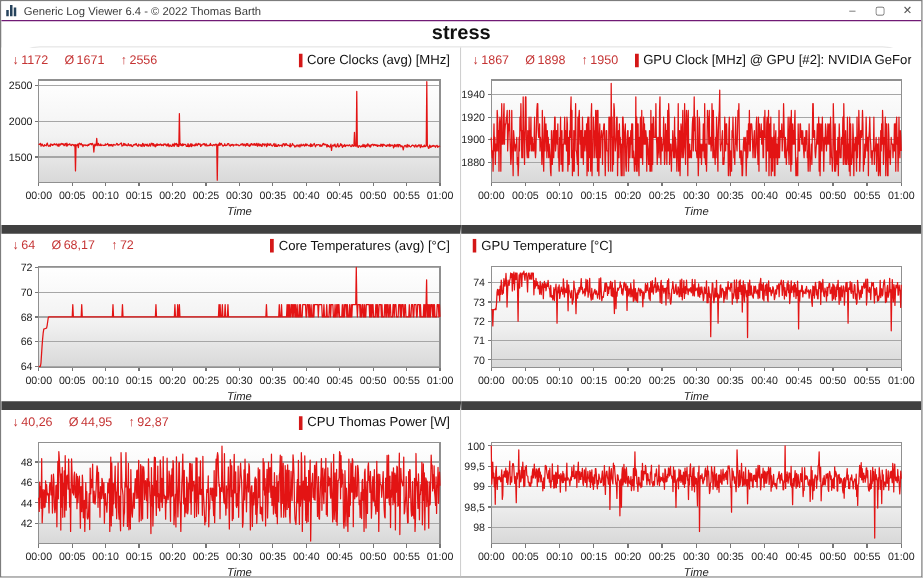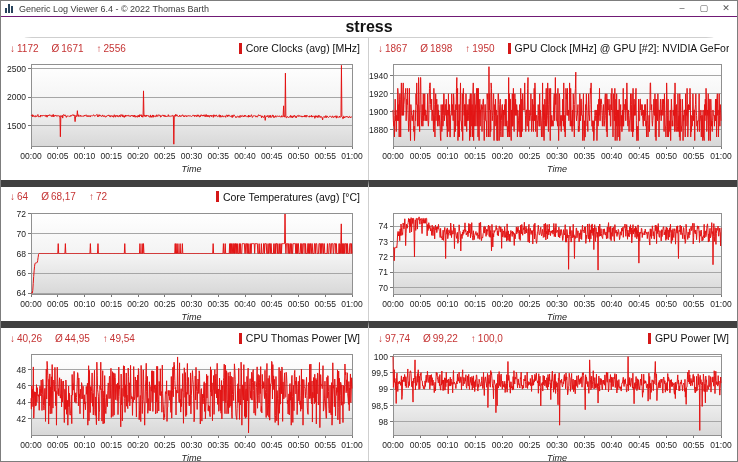--- a/index.html
+++ b/index.html
@@ -223,20 +223,24 @@
           <text x="324.25" y="120" text-anchor="middle" font-size="8.5" fill="#222">00:55</text>
           <line x1="351" y1="107" x2="351" y2="110" stroke="#777" stroke-width="1" shape-rendering="crispEdges"></line>
           <text x="351" y="120" text-anchor="middle" font-size="8.5" fill="#222">01:00</text>
           <text x="190.5" y="133" text-anchor="middle" font-size="9" font-style="italic" fill="#222">Time</text>
           <rect x="30" y="26" width="321" height="81" fill="none" stroke="#909090" stroke-width="1" shape-rendering="crispEdges"></rect>
           <polyline points="30.00,106.01 30.45,106.01 30.89,106.01 31.34,106.01 31.79,103.23 32.23,96.36 32.68,89.49 33.13,83.83 33.57,79.25 34.02,76.31 34.46,76.14 34.91,75.97 35.36,75.80 35.80,75.63 36.25,75.46 36.70,73.47 37.14,70.38 37.59,67.29 38.04,66.50 38.48,66.50 38.93,66.50 39.38,66.50 39.82,66.50 40.27,66.50 40.71,66.50 41.16,66.50 41.61,66.50 42.05,66.50 42.50,66.50 42.95,66.50 43.39,66.50 43.84,66.50 44.29,66.50 44.73,66.50 45.18,66.50 45.63,66.50 46.07,66.50 46.52,66.50 46.97,66.50 47.41,66.50 47.86,66.50 48.30,66.50 48.75,66.50 49.20,66.50 49.64,66.50 50.09,66.50 50.54,66.50 50.98,66.50 51.43,66.50 51.88,66.50 52.32,66.50 52.77,66.50 53.22,66.50 53.66,66.50 54.11,66.50 54.55,66.50 55.00,66.50 55.45,66.50 55.89,66.50 56.34,66.50 56.79,66.50 57.23,56.62 57.68,66.50 58.13,66.50 58.57,66.50 59.02,66.50 59.47,66.50 59.91,66.50 60.36,66.50 60.81,66.50 61.25,66.50 61.70,66.50 62.14,66.50 62.59,66.50 63.04,66.50 63.48,66.50 63.93,66.50 64.38,56.62 64.82,66.50 65.27,66.50 65.72,66.50 66.16,66.50 66.61,66.50 67.06,66.50 67.50,66.50 67.95,66.50 68.39,66.50 68.84,66.50 69.29,66.50 69.73,66.50 70.18,66.50 70.63,66.50 71.07,66.50 71.52,66.50 71.97,66.50 72.41,66.50 72.86,66.50 73.31,66.50 73.75,66.50 74.20,66.50 74.65,66.50 75.09,66.50 75.54,66.50 75.98,66.50 76.43,66.50 76.88,66.50 77.32,66.50 77.77,66.50 78.22,66.50 78.66,66.50 79.11,66.50 79.56,66.50 80.00,66.50 80.45,66.50 80.90,66.50 81.34,66.50 81.79,66.50 82.24,66.50 82.68,66.50 83.13,66.50 83.57,66.50 84.02,66.50 84.47,66.50 84.91,66.50 85.36,66.50 85.81,66.50 86.25,66.50 86.70,66.50 87.15,66.50 87.59,66.50 88.04,66.50 88.49,66.50 88.93,66.50 89.38,56.62 89.82,66.50 90.27,66.50 90.72,66.50 91.16,66.50 91.61,66.50 92.06,66.50 92.50,66.50 92.95,66.50 93.40,66.50 93.84,66.50 94.29,66.50 94.74,66.50 95.18,66.50 95.63,66.50 96.08,66.50 96.52,66.50 96.97,56.62 97.41,66.50 97.86,66.50 98.31,66.50 98.75,66.50 99.20,66.50 99.65,66.50 100.09,66.50 100.54,66.50 100.99,66.50 101.43,66.50 101.88,66.50 102.33,66.50 102.77,66.50 103.22,66.50 103.66,66.50 104.11,66.50 104.56,66.50 105.00,66.50 105.45,66.50 105.90,66.50 106.34,66.50 106.79,66.50 107.24,66.50 107.68,66.50 108.13,66.50 108.58,66.50 109.02,66.50 109.47,66.50 109.92,66.50 110.36,66.50 110.81,66.50 111.25,66.50 111.70,66.50 112.15,66.50 112.59,66.50 113.04,66.50 113.49,66.50 113.93,66.50 114.38,66.50 114.83,66.50 115.27,66.50 115.72,66.50 116.17,66.50 116.61,66.50 117.06,66.50 117.50,66.50 117.95,66.50 118.40,66.50 118.84,66.50 119.29,66.50 119.74,66.50 120.18,66.50 120.63,66.50 121.08,66.50 121.52,66.50 121.97,66.50 122.42,66.50 122.86,66.50 123.31,66.50 123.76,56.62 124.20,66.50 124.65,66.50 125.09,66.50 125.54,66.50 125.99,66.50 126.43,66.50 126.88,66.50 127.33,66.50 127.77,66.50 128.22,66.50 128.67,66.50 129.11,66.50 129.56,66.50 130.01,66.50 130.45,66.50 130.90,66.50 131.34,66.50 131.79,66.50 132.24,66.50 132.68,66.50 133.13,66.50 133.58,66.50 134.02,66.50 134.47,66.50 134.92,66.50 135.36,66.50 135.81,66.50 136.26,66.50 136.70,66.50 137.15,66.50 137.60,66.50 138.04,66.50 138.49,66.50 138.93,56.62 139.38,66.50 139.83,66.50 140.27,66.50 140.72,66.50 141.17,56.62 141.61,66.50 142.06,66.50 142.51,56.62 142.95,66.50 143.40,66.50 143.85,66.50 144.29,66.50 144.74,66.50 145.18,66.50 145.63,66.50 146.08,66.50 146.52,66.50 146.97,66.50 147.42,66.50 147.86,66.50 148.31,66.50 148.76,66.50 149.20,66.50 149.65,66.50 150.10,66.50 150.54,66.50 150.99,66.50 151.44,66.50 151.88,66.50 152.33,66.50 152.77,66.50 153.22,66.50 153.67,66.50 154.11,66.50 154.56,66.50 155.01,66.50 155.45,66.50 155.90,66.50 156.35,66.50 156.79,66.50 157.24,66.50 157.69,66.50 158.13,66.50 158.58,66.50 159.03,66.50 159.47,66.50 159.92,66.50 160.36,66.50 160.81,66.50 161.26,66.50 161.70,66.50 162.15,66.50 162.60,66.50 163.04,66.50 163.49,66.50 163.94,66.50 164.38,66.50 164.83,66.50 165.28,66.50 165.72,66.50 166.17,66.50 166.61,66.50 167.06,66.50 167.51,66.50 167.95,66.50 168.40,66.50 168.85,66.50 169.29,66.50 169.74,66.50 170.19,66.50 170.63,66.50 171.08,66.50 171.53,66.50 171.97,66.50 172.42,66.50 172.87,66.50 173.31,66.50 173.76,66.50 174.20,56.62 174.65,66.50 175.10,56.62 175.54,66.50 175.99,66.50 176.44,66.50 176.88,56.62 177.33,66.50 177.78,66.50 178.22,66.50 178.67,66.50 179.12,56.62 179.56,66.50 180.01,66.50 180.45,66.50 180.90,66.50 181.35,56.62 181.79,66.50 182.24,66.50 182.69,66.50 183.13,66.50 183.58,66.50 184.03,66.50 184.47,66.50 184.92,66.50 185.37,66.50 185.81,66.50 186.26,66.50 186.71,66.50 187.15,66.50 187.60,66.50 188.04,66.50 188.49,66.50 188.94,66.50 189.38,66.50 189.83,66.50 190.28,66.50 190.72,66.50 191.17,66.50 191.62,66.50 192.06,66.50 192.51,66.50 192.96,66.50 193.40,66.50 193.85,66.50 194.29,66.50 194.74,66.50 195.19,66.50 195.63,66.50 196.08,66.50 196.53,66.50 196.97,66.50 197.42,66.50 197.87,66.50 198.31,66.50 198.76,66.50 199.21,66.50 199.65,66.50 200.10,66.50 200.55,66.50 200.99,66.50 201.44,66.50 201.88,66.50 202.33,66.50 202.78,66.50 203.22,66.50 203.67,66.50 204.12,66.50 204.56,66.50 205.01,66.50 205.46,66.50 205.90,66.50 206.35,66.50 206.80,66.50 207.24,66.50 207.69,66.50 208.13,66.50 208.58,66.50 209.03,66.50 209.47,66.50 209.92,66.50 210.37,66.50 210.81,66.50 211.26,66.50 211.71,66.50 212.15,56.62 212.60,66.50 213.05,66.50 213.49,66.50 213.94,66.50 214.39,66.50 214.83,66.50 215.28,66.50 215.72,66.50 216.17,66.50 216.62,66.50 217.06,66.50 217.51,66.50 217.96,66.50 218.40,66.50 218.85,66.50 219.30,66.50 219.74,66.50 220.19,66.50 220.64,66.50 221.08,66.50 221.53,66.50 221.97,66.50 222.42,56.62 222.87,66.50 223.31,66.50 223.76,66.50 224.21,56.62 224.65,66.50 225.10,66.50 225.55,66.50 225.99,66.50 226.44,66.50 226.89,66.50 227.33,66.50 227.78,66.50 228.23,66.50 228.67,56.62 229.12,66.50 229.56,56.62 230.01,66.50 230.46,56.62 230.90,66.50 231.35,66.50 231.80,56.62 232.24,56.62 232.69,66.50 233.14,56.62 233.58,66.50 234.03,56.62 234.48,56.62 234.92,66.50 235.37,56.62 235.82,66.50 236.26,66.50 236.71,56.62 237.15,66.50 237.60,66.50 238.05,66.50 238.49,56.62 238.94,66.50 239.39,56.62 239.83,66.50 240.28,66.50 240.73,66.50 241.17,56.62 241.62,56.62 242.07,56.62 242.51,56.62 242.96,56.62 243.40,56.62 243.85,66.50 244.30,66.50 244.74,56.62 245.19,56.62 245.64,56.62 246.08,66.50 246.53,56.62 246.98,66.50 247.42,66.50 247.87,56.62 248.32,66.50 248.76,66.50 249.21,66.50 249.66,56.62 250.10,66.50 250.55,56.62 250.99,56.62 251.44,56.62 251.89,56.62 252.33,56.62 252.78,56.62 253.23,56.62 253.67,66.50 254.12,56.62 254.57,56.62 255.01,56.62 255.46,56.62 255.91,56.62 256.35,56.62 256.80,66.50 257.24,66.50 257.69,66.50 258.14,56.62 258.58,66.50 259.03,66.50 259.48,66.50 259.92,66.50 260.37,56.62 260.82,66.50 261.26,66.50 261.71,66.50 262.16,66.50 262.60,56.62 263.05,56.62 263.50,66.50 263.94,56.62 264.39,56.62 264.83,56.62 265.28,56.62 265.73,66.50 266.17,66.50 266.62,66.50 267.07,56.62 267.51,66.50 267.96,66.50 268.41,56.62 268.85,56.62 269.30,66.50 269.75,56.62 270.19,56.62 270.64,66.50 271.08,66.50 271.53,66.50 271.98,66.50 272.42,66.50 272.87,56.62 273.32,66.50 273.76,66.50 274.21,56.62 274.66,66.50 275.10,56.62 275.55,56.62 276.00,56.62 276.44,66.50 276.89,56.62 277.34,66.50 277.78,66.50 278.23,66.50 278.67,56.62 279.12,66.50 279.57,66.50 280.01,56.62 280.46,66.50 280.91,56.62 281.35,56.62 281.80,56.62 282.25,56.62 282.69,56.62 283.14,56.62 283.59,56.62 284.03,26.99 284.48,56.62 284.92,66.50 285.37,56.62 285.82,56.62 286.26,56.62 286.71,56.62 287.16,66.50 287.60,56.62 288.05,66.50 288.50,66.50 288.94,56.62 289.39,56.62 289.84,66.50 290.28,66.50 290.73,56.62 291.18,66.50 291.62,66.50 292.07,56.62 292.51,56.62 292.96,56.62 293.41,56.62 293.85,56.62 294.30,56.62 294.75,66.50 295.19,56.62 295.64,66.50 296.09,56.62 296.53,66.50 296.98,56.62 297.43,56.62 297.87,66.50 298.32,66.50 298.76,66.50 299.21,66.50 299.66,56.62 300.10,56.62 300.55,66.50 301.00,56.62 301.44,66.50 301.89,66.50 302.34,56.62 302.78,56.62 303.23,56.62 303.68,56.62 304.12,66.50 304.57,56.62 305.02,66.50 305.46,66.50 305.91,66.50 306.35,66.50 306.80,56.62 307.25,56.62 307.69,66.50 308.14,56.62 308.59,66.50 309.03,56.62 309.48,56.62 309.93,66.50 310.37,66.50 310.82,56.62 311.27,56.62 311.71,66.50 312.16,66.50 312.61,66.50 313.05,66.50 313.50,56.62 313.94,56.62 314.39,66.50 314.84,56.62 315.28,56.62 315.73,56.62 316.18,66.50 316.62,66.50 317.07,66.50 317.52,66.50 317.96,56.62 318.41,56.62 318.86,56.62 319.30,66.50 319.75,56.62 320.19,66.50 320.64,56.62 321.09,56.62 321.53,56.62 321.98,66.50 322.43,66.50 322.87,56.62 323.32,56.62 323.77,66.50 324.21,66.50 324.66,66.50 325.11,66.50 325.55,66.50 326.00,66.50 326.45,56.62 326.89,66.50 327.34,66.50 327.78,66.50 328.23,56.62 328.68,56.62 329.12,56.62 329.57,66.50 330.02,66.50 330.46,56.62 330.91,56.62 331.36,56.62 331.80,56.62 332.25,66.50 332.70,66.50 333.14,56.62 333.59,56.62 334.03,56.62 334.48,56.62 334.93,66.50 335.37,56.62 335.82,66.50 336.27,66.50 336.71,66.50 337.16,66.50 337.61,66.50 338.05,56.62 338.50,66.50 338.95,56.62 339.39,66.50 339.84,56.62 340.29,36.87 340.73,66.50 341.18,56.62 341.62,66.50 342.07,56.62 342.52,66.50 342.96,56.62 343.41,66.50 343.86,56.62 344.30,56.62 344.75,56.62 345.20,66.50 345.64,56.62 346.09,66.50 346.54,56.62 346.98,66.50 347.43,66.50 347.87,66.50 348.32,66.50 348.77,56.62 349.21,56.62 349.66,56.62 350.11,66.50 350.55,56.62 351.00,66.50" fill="none" stroke="#e31414" stroke-width="1" stroke-linejoin="round"></polyline>
         </svg>
       </div>
       <div class="cell">
         <div class="phead">
+          <div class="ptitle">
+            <span class="bar" style="background: rgb(212, 23, 23);"></span>
+            <span>GPU Temperature [°C]</span>
+          </div>
         </div>
         <svg width="368" height="141">
           <defs>
             <linearGradient id="bg-gpu-temp" x1="0" y1="0" x2="0" y2="1">
               <stop offset="0%" stop-color="#ffffff"></stop>
               <stop offset="55%" stop-color="#f2f2f2"></stop>
               <stop offset="100%" stop-color="#d8d8d8"></stop>
             </linearGradient>
           </defs>
           <rect x="24" y="26" width="328" height="81" fill="url(#bg-gpu-temp)"></rect>
@@ -281,21 +285,21 @@
           <text x="324.6666666666667" y="120" text-anchor="middle" font-size="8.5" fill="#222">00:55</text>
           <line x1="352" y1="107" x2="352" y2="110" stroke="#777" stroke-width="1" shape-rendering="crispEdges"></line>
           <text x="352" y="120" text-anchor="middle" font-size="8.5" fill="#222">01:00</text>
           <text x="188" y="133" text-anchor="middle" font-size="9" font-style="italic" fill="#222">Time</text>
           <rect x="24" y="26" width="328" height="81" fill="none" stroke="#909090" stroke-width="1" shape-rendering="crispEdges"></rect>
           <polyline points="24.00,60.71 24.42,60.71 24.84,60.71 25.26,73.74 25.68,60.71 26.11,60.71 26.53,60.71 26.95,60.71 27.37,59.77 27.79,60.71 28.21,55.90 28.63,46.97 29.05,44.44 29.47,49.02 29.89,45.52 30.32,44.65 30.74,53.71 31.16,41.95 31.58,48.53 32.00,37.03 32.42,40.63 32.84,48.43 33.26,45.71 33.68,47.49 34.11,35.96 34.53,38.70 34.95,41.89 35.37,38.91 35.79,31.77 36.21,39.59 36.63,58.64 37.05,46.71 37.47,37.16 37.89,40.74 38.32,41.22 38.74,37.47 39.16,35.74 39.58,31.40 40.00,34.84 40.42,31.95 40.84,45.82 41.26,32.13 41.68,39.73 42.11,30.63 42.53,44.90 42.95,35.78 43.37,31.40 43.79,36.55 44.21,31.40 44.63,31.40 45.05,45.96 45.47,69.97 45.89,40.53 46.32,32.88 46.74,43.45 47.16,31.40 47.58,31.40 48.00,33.46 48.42,42.11 48.84,31.40 49.26,32.53 49.68,32.10 50.11,29.86 50.53,34.33 50.95,37.22 51.37,31.91 51.79,32.57 52.21,31.40 52.63,37.55 53.05,46.58 53.47,34.11 53.89,31.40 54.32,31.40 54.74,36.25 55.16,33.35 55.58,36.16 56.00,31.40 56.42,36.26 56.84,31.56 57.26,31.40 57.68,31.40 58.11,48.84 58.53,37.50 58.95,43.63 59.37,42.14 59.79,35.71 60.21,41.44 60.63,38.48 61.05,38.70 61.47,44.02 61.89,41.40 62.32,43.13 62.74,48.35 63.16,38.10 63.58,45.06 64.00,48.63 64.42,42.12 64.84,39.71 65.26,40.94 65.68,51.92 66.11,40.78 66.53,38.03 66.95,42.93 67.37,40.00 67.79,45.60 68.21,42.78 68.63,39.71 69.05,42.13 69.47,37.34 69.89,41.25 70.32,43.60 70.74,44.56 71.16,50.47 71.58,41.38 72.00,49.42 72.42,50.84 72.84,49.56 73.26,52.92 73.68,50.43 74.11,43.16 74.53,53.42 74.95,44.76 75.37,44.60 75.79,40.36 76.21,48.18 76.63,71.51 77.05,46.82 77.47,42.62 77.89,47.20 78.32,40.93 78.74,51.69 79.16,49.10 79.58,45.61 80.00,42.76 80.42,46.01 80.84,44.52 81.26,48.29 81.68,36.01 82.11,40.74 82.53,50.58 82.95,43.49 83.37,45.32 83.79,47.16 84.21,46.89 84.63,37.27 85.05,45.18 85.47,61.61 85.89,40.89 86.32,45.61 86.74,45.68 87.16,48.79 87.58,51.39 88.00,48.19 88.42,45.32 88.84,56.33 89.26,53.96 89.68,52.61 90.11,37.81 90.53,43.48 90.95,44.11 91.37,47.98 91.79,63.97 92.21,49.14 92.63,47.32 93.05,51.54 93.47,45.04 93.89,48.35 94.32,42.88 94.74,46.74 95.16,44.95 95.58,41.57 96.00,35.84 96.42,44.59 96.84,42.89 97.26,48.05 97.68,46.27 98.11,46.97 98.53,44.01 98.95,49.73 99.37,47.28 99.79,36.40 100.21,41.25 100.63,45.92 101.05,37.06 101.47,50.79 101.89,46.21 102.32,46.65 102.74,35.66 103.16,48.33 103.58,50.36 104.00,53.17 104.42,43.79 104.84,50.55 105.26,52.59 105.68,48.40 106.11,47.22 106.53,45.50 106.95,44.49 107.37,48.28 107.79,48.10 108.21,45.76 108.63,47.94 109.05,51.55 109.47,48.09 109.89,48.55 110.32,35.88 110.74,52.35 111.16,43.77 111.58,35.26 112.00,45.11 112.42,53.65 112.84,51.38 113.26,50.22 113.68,50.86 114.11,46.64 114.53,45.20 114.95,39.72 115.37,46.14 115.79,39.31 116.21,39.66 116.63,42.32 117.05,49.39 117.47,42.43 117.89,47.71 118.32,42.68 118.74,44.20 119.16,39.46 119.58,38.03 120.00,49.38 120.42,49.73 120.84,38.91 121.26,50.27 121.68,43.59 122.11,51.19 122.53,63.80 122.95,37.35 123.37,45.39 123.79,59.97 124.21,46.61 124.63,49.90 125.05,43.48 125.47,45.37 125.89,44.49 126.32,43.14 126.74,42.95 127.16,38.55 127.58,42.42 128.00,41.34 128.42,47.94 128.84,44.02 129.26,49.02 129.68,45.01 130.11,39.62 130.53,38.90 130.95,42.21 131.37,45.08 131.79,39.85 132.21,44.79 132.63,61.35 133.05,41.86 133.47,49.77 133.89,48.23 134.32,43.89 134.74,45.31 135.16,50.41 135.58,39.77 136.00,43.60 136.42,50.40 136.84,47.56 137.26,44.58 137.68,54.15 138.11,36.87 138.53,48.70 138.95,53.25 139.37,43.88 139.79,50.55 140.21,53.77 140.63,47.20 141.05,54.72 141.47,45.79 141.89,43.46 142.32,44.64 142.74,46.02 143.16,49.50 143.58,44.15 144.00,46.96 144.42,45.30 144.84,48.17 145.26,58.44 145.68,46.45 146.11,51.87 146.53,47.74 146.95,47.00 147.37,39.91 147.79,46.86 148.21,41.29 148.63,45.24 149.05,39.55 149.47,44.61 149.89,46.60 150.32,52.03 150.74,43.34 151.16,53.46 151.58,38.33 152.00,43.27 152.42,46.75 152.84,37.41 153.26,44.49 153.68,48.24 154.11,43.31 154.53,40.69 154.95,42.67 155.37,35.25 155.79,47.00 156.21,46.20 156.63,42.36 157.05,39.36 157.47,46.03 157.89,41.61 158.32,44.23 158.74,44.71 159.16,55.06 159.58,39.66 160.00,37.31 160.42,55.72 160.84,42.95 161.26,41.22 161.68,44.63 162.11,47.49 162.53,43.63 162.95,45.94 163.37,43.74 163.79,57.03 164.21,43.03 164.63,43.56 165.05,37.48 165.47,51.97 165.89,36.16 166.32,47.69 166.74,47.47 167.16,54.08 167.58,56.37 168.00,52.96 168.42,44.55 168.84,43.97 169.26,38.21 169.68,42.28 170.11,47.72 170.53,47.76 170.95,46.44 171.37,42.53 171.79,40.28 172.21,47.07 172.63,48.79 173.05,47.45 173.47,42.42 173.89,43.99 174.32,50.45 174.74,49.98 175.16,37.02 175.58,45.24 176.00,50.17 176.42,36.23 176.84,52.92 177.26,44.10 177.68,46.84 178.11,37.52 178.53,51.77 178.95,43.61 179.37,42.22 179.79,47.88 180.21,37.17 180.63,44.91 181.05,44.08 181.47,48.63 181.89,45.71 182.32,43.81 182.74,45.80 183.16,45.83 183.58,43.19 184.00,47.24 184.42,45.42 184.84,36.49 185.26,49.56 185.68,46.49 186.11,40.62 186.53,49.77 186.95,36.65 187.37,45.56 187.79,45.11 188.21,44.45 188.63,43.28 189.05,46.25 189.47,50.03 189.89,40.12 190.32,48.18 190.74,50.71 191.16,42.64 191.58,48.50 192.00,47.01 192.42,42.56 192.84,45.87 193.26,48.30 193.68,53.51 194.11,51.12 194.53,42.70 194.95,44.54 195.37,47.94 195.79,45.67 196.21,37.67 196.63,55.15 197.05,47.84 197.47,55.13 197.89,42.44 198.32,45.94 198.74,50.94 199.16,48.05 199.58,82.31 200.00,53.68 200.42,47.71 200.84,39.37 201.26,39.85 201.68,49.43 202.11,55.08 202.53,51.84 202.95,43.46 203.37,49.32 203.79,50.81 204.21,37.28 204.63,50.12 205.05,47.79 205.47,71.51 205.89,48.93 206.32,51.20 206.74,51.33 207.16,41.53 207.58,40.91 208.00,50.80 208.42,46.89 208.84,43.71 209.26,44.30 209.68,45.33 210.11,54.83 210.53,46.35 210.95,52.02 211.37,48.85 211.79,42.70 212.21,43.37 212.63,52.47 213.05,43.43 213.47,38.27 213.89,44.25 214.32,43.64 214.74,43.14 215.16,45.97 215.58,39.88 216.00,42.94 216.42,39.78 216.84,56.40 217.26,48.12 217.68,51.66 218.11,49.31 218.53,37.01 218.95,44.96 219.37,47.73 219.79,51.99 220.21,36.84 220.63,55.15 221.05,49.23 221.47,42.86 221.89,51.89 222.32,37.93 222.74,46.14 223.16,36.93 223.58,44.94 224.00,48.54 224.42,41.22 224.84,62.61 225.26,45.35 225.68,37.68 226.11,49.23 226.53,54.51 226.95,40.53 227.37,44.39 227.79,47.25 228.21,50.42 228.63,45.31 229.05,83.09 229.47,39.20 229.89,45.12 230.32,49.35 230.74,37.02 231.16,44.09 231.58,49.01 232.00,41.68 232.42,46.54 232.84,49.60 233.26,50.37 233.68,51.54 234.11,41.99 234.53,42.72 234.95,47.62 235.37,41.84 235.79,45.12 236.21,46.61 236.63,48.14 237.05,44.99 237.47,51.86 237.89,47.63 238.32,40.09 238.74,51.39 239.16,39.05 239.58,35.61 240.00,45.25 240.42,40.42 240.84,42.37 241.26,52.24 241.68,39.24 242.11,53.68 242.53,45.84 242.95,44.86 243.37,41.13 243.79,49.33 244.21,40.13 244.63,40.18 245.05,52.51 245.47,54.24 245.89,37.64 246.32,45.61 246.74,46.21 247.16,43.10 247.58,46.50 248.00,49.46 248.42,45.05 248.84,47.45 249.26,42.36 249.68,43.37 250.11,47.57 250.53,52.68 250.95,50.85 251.37,45.00 251.79,44.79 252.21,48.25 252.63,41.29 253.05,43.10 253.47,44.17 253.89,40.19 254.32,50.32 254.74,42.36 255.16,39.46 255.58,40.27 256.00,37.02 256.42,41.23 256.84,49.35 257.26,44.25 257.68,37.54 258.11,42.34 258.53,52.26 258.95,43.12 259.37,49.10 259.79,46.15 260.21,49.93 260.63,39.88 261.05,44.83 261.47,37.76 261.89,47.15 262.32,40.95 262.74,55.82 263.16,50.61 263.58,42.81 264.00,37.62 264.42,47.06 264.84,42.47 265.26,44.66 265.68,41.34 266.11,50.29 266.53,39.07 266.95,46.43 267.37,40.65 267.79,51.72 268.21,43.42 268.63,49.59 269.05,37.91 269.47,46.37 269.89,76.14 270.32,45.39 270.74,53.89 271.16,45.96 271.58,45.08 272.00,46.36 272.42,41.28 272.84,41.79 273.26,50.50 273.68,45.78 274.11,47.44 274.53,47.63 274.95,47.19 275.37,44.40 275.79,48.00 276.21,42.09 276.63,45.62 277.05,46.19 277.47,46.60 277.89,44.95 278.32,51.58 278.74,47.11 279.16,45.31 279.58,44.79 280.00,48.91 280.42,54.63 280.84,58.05 281.26,41.80 281.68,49.30 282.11,42.28 282.53,51.53 282.95,44.15 283.37,38.85 283.79,42.12 284.21,48.91 284.63,44.68 285.05,51.99 285.47,52.01 285.89,43.84 286.32,38.16 286.74,43.73 287.16,38.43 287.58,56.60 288.00,39.77 288.42,46.48 288.84,41.86 289.26,36.58 289.68,45.61 290.11,49.51 290.53,50.34 290.95,43.59 291.37,45.78 291.79,46.63 292.21,53.94 292.63,42.69 293.05,49.60 293.47,43.08 293.89,42.84 294.32,39.86 294.74,39.81 295.16,47.92 295.58,45.39 296.00,47.46 296.42,42.80 296.84,53.38 297.26,40.05 297.68,52.09 298.11,40.83 298.53,42.61 298.95,51.24 299.37,52.91 299.79,42.79 300.21,50.15 300.63,40.89 301.05,44.56 301.47,37.26 301.89,46.48 302.32,56.44 302.74,43.11 303.16,43.23 303.58,53.40 304.00,41.67 304.42,49.14 304.84,50.50 305.26,44.58 305.68,41.68 306.11,43.11 306.53,57.17 306.95,46.90 307.37,44.94 307.79,39.19 308.21,46.19 308.63,38.84 309.05,49.01 309.47,71.51 309.89,43.84 310.32,43.10 310.74,44.60 311.16,38.20 311.58,45.81 312.00,47.76 312.42,39.05 312.84,46.33 313.26,46.10 313.68,51.65 314.11,45.69 314.53,40.51 314.95,41.63 315.37,52.16 315.79,48.16 316.21,56.43 316.63,55.30 317.05,37.27 317.47,41.46 317.89,46.24 318.32,48.48 318.74,52.40 319.16,45.10 319.58,47.45 320.00,50.84 320.42,41.84 320.84,47.82 321.26,42.45 321.68,42.15 322.11,39.35 322.53,43.59 322.95,42.93 323.37,38.34 323.79,36.23 324.21,57.02 324.63,50.48 325.05,36.36 325.47,45.11 325.89,45.90 326.32,46.93 326.74,42.95 327.16,45.37 327.58,52.70 328.00,44.53 328.42,38.85 328.84,41.71 329.26,40.44 329.68,39.11 330.11,46.74 330.53,55.43 330.95,43.80 331.37,49.20 331.79,48.12 332.21,43.06 332.63,48.00 333.05,53.93 333.47,49.81 333.89,53.31 334.32,50.74 334.74,47.66 335.16,37.30 335.58,51.01 336.00,44.22 336.42,44.01 336.84,49.78 337.26,48.48 337.68,41.71 338.11,38.38 338.53,36.87 338.95,42.91 339.37,55.05 339.79,46.90 340.21,54.34 340.63,43.75 341.05,41.32 341.47,50.84 341.89,49.34 342.32,46.17 342.74,35.67 343.16,46.67 343.58,44.60 344.00,77.69 344.42,49.18 344.84,36.63 345.26,49.57 345.68,54.43 346.11,40.69 346.53,43.81 346.95,57.39 347.37,46.34 347.79,41.13 348.21,42.79 348.63,43.35 349.05,39.11 349.47,49.14 349.89,48.95 350.32,41.17 350.74,44.82 351.16,45.64 351.58,58.98 352.00,40.80" fill="none" stroke="#e31414" stroke-width="1" stroke-linejoin="round"></polyline>
         </svg>
       </div>
       <div class="cell">
         <div class="phead">
-          <div class="stats"><span class="st"><span class="g">↓</span><span>40,26</span></span><span class="st"><span class="g">Ø</span><span>44,95</span></span><span class="st"><span class="g">↑</span><span>49,54</span></span></div>
+          <div class="stats"><span class="st"><span class="g">↓</span><span>40,26</span></span><span class="st"><span class="g">Ø</span><span>44,95</span></span><span class="st"><span class="g">↑</span><span>92,87</span></span></div>
           <div class="ptitle">
             <span class="bar" style="background: rgb(212, 23, 23);"></span>
             <span>CPU Thomas Power [W]</span>
           </div>
         </div>
         <svg width="367" height="141">
           <defs>
             <linearGradient id="bg-cpu-package-power" x1="0" y1="0" x2="0" y2="1">
               <stop offset="0%" stop-color="#ffffff"></stop>
               <stop offset="55%" stop-color="#f2f2f2"></stop>
@@ -340,27 +344,20 @@
           <line x1="324.25" y1="107" x2="324.25" y2="110" stroke="#777" stroke-width="1" shape-rendering="crispEdges"></line>
           <text x="324.25" y="120" text-anchor="middle" font-size="8.5" fill="#222">00:55</text>
           <line x1="351" y1="107" x2="351" y2="110" stroke="#777" stroke-width="1" shape-rendering="crispEdges"></line>
           <text x="351" y="120" text-anchor="middle" font-size="8.5" fill="#222">01:00</text>
           <text x="190.5" y="133" text-anchor="middle" font-size="9" font-style="italic" fill="#222">Time</text>
           <rect x="30" y="26" width="321" height="81" fill="none" stroke="#909090" stroke-width="1" shape-rendering="crispEdges"></rect>
           <polyline points="30.00,70.19 30.39,81.12 30.78,57.79 31.18,69.71 31.57,61.38 31.96,78.68 32.35,38.93 32.74,90.24 33.14,80.40 33.53,63.75 33.92,69.48 34.31,78.09 34.70,64.02 35.10,77.52 35.49,56.67 35.88,73.91 36.27,59.66 36.66,65.59 37.05,67.97 37.45,66.78 37.84,69.95 38.23,82.31 38.62,60.80 39.01,58.09 39.41,60.75 39.80,67.90 40.19,51.98 40.58,65.47 40.97,82.45 41.37,66.82 41.76,51.30 42.15,57.62 42.54,77.36 42.93,82.07 43.33,78.76 43.72,60.69 44.11,60.21 44.50,93.43 44.89,66.78 45.29,41.06 45.68,71.03 46.07,33.36 46.46,39.18 46.85,47.73 47.25,54.85 47.64,96.04 48.03,51.20 48.42,77.64 48.81,45.91 49.21,85.88 49.60,58.85 49.99,68.50 50.38,48.77 50.77,85.56 51.16,36.57 51.56,62.41 51.95,80.12 52.34,53.49 52.73,52.13 53.12,55.71 53.52,63.29 53.91,39.38 54.30,56.44 54.69,77.68 55.08,63.26 55.48,97.18 55.87,61.32 56.26,39.16 56.65,50.92 57.04,66.36 57.44,60.65 57.83,67.97 58.22,53.24 58.61,49.76 59.00,66.06 59.40,70.15 59.79,65.16 60.18,51.19 60.57,78.91 60.96,53.07 61.36,74.02 61.75,66.49 62.14,55.42 62.53,52.98 62.92,74.72 63.32,94.56 63.71,61.27 64.10,61.46 64.49,81.33 64.88,52.02 65.27,59.15 65.67,86.28 66.06,73.55 66.45,72.34 66.84,97.18 67.23,79.25 67.63,58.01 68.02,78.58 68.41,65.23 68.80,86.20 69.19,87.21 69.59,85.64 69.98,78.88 70.37,67.00 70.76,95.64 71.15,46.49 71.55,67.15 71.94,55.58 72.33,62.08 72.72,56.41 73.11,43.30 73.51,73.83 73.90,74.18 74.29,64.81 74.68,73.02 75.07,75.24 75.47,69.51 75.86,63.39 76.25,52.35 76.64,44.61 77.03,46.99 77.42,77.84 77.82,49.99 78.21,70.07 78.60,65.91 78.99,85.79 79.38,61.27 79.78,66.36 80.17,70.91 80.56,54.63 80.95,56.52 81.34,67.86 81.74,70.79 82.13,58.19 82.52,90.62 82.91,70.83 83.30,66.81 83.70,76.01 84.09,74.24 84.48,81.73 84.87,72.53 85.26,58.40 85.66,66.24 86.05,62.94 86.44,55.18 86.83,97.18 87.22,67.09 87.62,37.70 88.01,92.79 88.40,42.35 88.79,61.70 89.18,84.54 89.58,58.61 89.97,75.02 90.36,63.62 90.75,57.40 91.14,44.95 91.53,78.24 91.93,65.72 92.32,86.98 92.71,64.24 93.10,57.81 93.49,42.30 93.89,81.74 94.28,87.38 94.67,68.95 95.06,87.70 95.45,96.66 95.85,34.18 96.24,47.76 96.63,61.81 97.02,64.39 97.41,68.18 97.81,92.98 98.20,84.61 98.59,81.96 98.98,57.76 99.37,61.63 99.77,34.18 100.16,59.75 100.55,62.76 100.94,93.10 101.33,65.92 101.73,42.66 102.12,95.89 102.51,69.57 102.90,63.05 103.29,95.25 103.68,47.61 104.08,69.68 104.47,82.62 104.86,85.64 105.25,78.12 105.64,66.55 106.04,73.19 106.43,78.65 106.82,62.32 107.21,54.95 107.60,57.29 108.00,70.73 108.39,48.84 108.78,48.03 109.17,70.50 109.56,62.92 109.96,40.32 110.35,89.46 110.74,75.44 111.13,60.97 111.52,43.68 111.92,88.44 112.31,76.15 112.70,44.81 113.09,87.11 113.48,51.00 113.88,45.53 114.27,49.65 114.66,71.69 115.05,66.13 115.44,56.45 115.84,60.05 116.23,72.56 116.62,54.95 117.01,86.62 117.40,68.13 117.79,39.11 118.19,60.84 118.58,57.55 118.97,68.33 119.36,75.69 119.75,98.82 120.15,46.01 120.54,76.65 120.93,60.24 121.32,92.85 121.71,76.94 122.11,55.10 122.50,37.72 122.89,68.43 123.28,38.05 123.67,70.45 124.07,84.39 124.46,56.80 124.85,69.27 125.24,44.97 125.63,78.24 126.03,67.06 126.42,76.69 126.81,80.67 127.20,40.04 127.59,48.62 127.99,73.71 128.38,54.78 128.77,77.92 129.16,72.51 129.55,37.37 129.95,63.91 130.34,70.79 130.73,68.22 131.12,69.93 131.51,87.39 131.90,69.13 132.30,74.27 132.69,38.56 133.08,66.89 133.47,71.68 133.86,68.34 134.26,48.96 134.65,53.44 135.04,71.92 135.43,89.04 135.82,52.14 136.22,69.31 136.61,47.07 137.00,68.63 137.39,40.50 137.78,43.76 138.18,91.69 138.57,82.34 138.96,72.63 139.35,67.53 139.74,93.58 140.14,37.41 140.53,57.49 140.92,67.97 141.31,85.56 141.70,71.58 142.10,42.29 142.49,41.88 142.88,72.68 143.27,76.07 143.66,97.18 144.05,77.02 144.45,58.95 144.84,51.28 145.23,35.29 145.62,63.32 146.01,75.14 146.41,48.39 146.80,85.33 147.19,71.35 147.58,70.59 147.97,82.37 148.37,53.77 148.76,58.18 149.15,83.01 149.54,79.49 149.93,58.54 150.33,63.18 150.72,42.77 151.11,74.15 151.50,42.83 151.89,83.42 152.29,64.25 152.68,43.15 153.07,64.69 153.46,57.28 153.85,60.50 154.25,56.87 154.64,86.00 155.03,60.09 155.42,73.87 155.81,38.25 156.21,85.10 156.60,38.49 156.99,66.73 157.38,71.55 157.77,83.04 158.16,53.45 158.56,58.98 158.95,67.30 159.34,40.78 159.73,67.64 160.12,64.18 160.52,63.59 160.91,84.22 161.30,37.10 161.69,65.46 162.08,73.32 162.48,81.88 162.87,91.87 163.26,86.23 163.65,89.33 164.04,76.43 164.44,63.66 164.83,63.93 165.22,65.87 165.61,52.79 166.00,93.41 166.40,79.87 166.79,78.96 167.18,62.53 167.57,67.47 167.96,62.45 168.36,68.51 168.75,72.28 169.14,62.54 169.53,74.73 169.92,84.41 170.32,48.53 170.71,90.12 171.10,73.02 171.49,62.35 171.88,39.29 172.27,68.81 172.67,37.62 173.06,34.18 173.45,36.77 173.84,52.43 174.23,61.00 174.63,59.51 175.02,86.96 175.41,62.59 175.80,62.09 176.19,65.02 176.59,28.95 176.98,55.99 177.37,65.49 177.76,66.69 178.15,74.13 178.55,34.84 178.94,75.06 179.33,71.17 179.72,84.10 180.11,60.68 180.51,78.56 180.90,63.44 181.29,63.28 181.68,45.60 182.07,70.71 182.47,95.28 182.86,64.45 183.25,39.79 183.64,42.98 184.03,69.38 184.42,44.60 184.82,88.48 185.21,64.34 185.60,86.93 185.99,53.72 186.38,35.46 186.78,66.31 187.17,53.23 187.56,49.54 187.95,76.39 188.34,78.01 188.74,66.93 189.13,76.45 189.52,44.92 189.91,85.87 190.30,67.41 190.70,60.99 191.09,49.43 191.48,42.58 191.87,51.39 192.26,56.40 192.66,70.07 193.05,93.74 193.44,90.42 193.83,72.52 194.22,47.99 194.62,71.95 195.01,39.35 195.40,57.86 195.79,63.79 196.18,81.48 196.58,63.79 196.97,51.03 197.36,53.61 197.75,65.52 198.14,42.83 198.53,45.41 198.93,68.06 199.32,95.97 199.71,68.96 200.10,61.42 200.49,60.62 200.89,93.14 201.28,76.09 201.67,66.16 202.06,75.91 202.45,70.25 202.85,55.94 203.24,53.74 203.63,83.43 204.02,55.18 204.41,90.80 204.81,79.08 205.20,73.80 205.59,46.31 205.98,70.07 206.37,53.21 206.77,47.77 207.16,82.70 207.55,77.38 207.94,83.25 208.33,78.09 208.73,85.85 209.12,88.71 209.51,38.83 209.90,63.95 210.29,41.94 210.68,68.07 211.08,54.86 211.47,92.71 211.86,61.80 212.25,61.89 212.64,47.51 213.04,86.40 213.43,72.78 213.82,41.71 214.21,65.72 214.60,50.36 215.00,46.09 215.39,61.05 215.78,70.00 216.17,35.31 216.56,76.40 216.96,63.42 217.35,60.97 217.74,83.29 218.13,76.19 218.52,50.16 218.92,64.34 219.31,82.60 219.70,61.93 220.09,85.24 220.48,52.59 220.88,90.95 221.27,62.52 221.66,57.34 222.05,73.25 222.44,52.29 222.84,49.75 223.23,36.16 223.62,73.87 224.01,85.69 224.40,37.19 224.79,74.70 225.19,61.23 225.58,42.69 225.97,85.83 226.36,78.96 226.75,71.11 227.15,44.56 227.54,85.54 227.93,48.11 228.32,59.14 228.71,79.50 229.11,43.88 229.50,56.65 229.89,77.96 230.28,48.27 230.67,84.26 231.07,90.44 231.46,66.54 231.85,49.19 232.24,63.30 232.63,72.52 233.03,57.04 233.42,35.85 233.81,41.39 234.20,51.19 234.59,76.10 234.99,87.06 235.38,89.69 235.77,91.46 236.16,80.54 236.55,62.10 236.95,55.73 237.34,74.36 237.73,40.37 238.12,72.69 238.51,91.42 238.90,60.77 239.30,76.97 239.69,70.88 240.08,34.18 240.47,44.95 240.86,97.18 241.26,72.05 241.65,56.87 242.04,67.61 242.43,72.02 242.82,36.65 243.22,66.91 243.61,88.36 244.00,53.90 244.39,90.29 244.78,62.49 245.18,60.86 245.57,89.28 245.96,48.40 246.35,72.98 246.74,51.91 247.14,40.19 247.53,104.87 247.92,80.93 248.31,58.63 248.70,57.86 249.10,50.73 249.49,69.86 249.88,63.27 250.27,71.50 250.66,44.25 251.05,72.15 251.45,54.70 251.84,44.28 252.23,41.52 252.62,62.48 253.01,85.15 253.41,75.53 253.80,53.34 254.19,86.76 254.58,87.37 254.97,72.18 255.37,59.64 255.76,53.11 256.15,38.87 256.54,80.28 256.93,47.53 257.33,46.56 257.72,67.46 258.11,74.85 258.50,54.24 258.89,47.33 259.29,65.58 259.68,38.62 260.07,83.53 260.46,78.28 260.85,84.94 261.25,46.36 261.64,60.72 262.03,53.36 262.42,60.03 262.81,54.56 263.21,66.41 263.60,70.55 263.99,42.27 264.38,61.61 264.77,74.93 265.16,89.52 265.56,64.78 265.95,35.46 266.34,87.42 266.73,77.82 267.12,50.33 267.52,76.66 267.91,89.22 268.30,47.57 268.69,92.17 269.08,74.37 269.48,56.25 269.87,56.56 270.26,54.18 270.65,33.36 271.04,34.18 271.44,71.02 271.83,36.58 272.22,61.65 272.61,47.84 273.00,59.09 273.40,51.37 273.79,89.59 274.18,94.49 274.57,87.50 274.96,48.48 275.36,64.03 275.75,92.84 276.14,62.52 276.53,70.08 276.92,81.81 277.32,97.18 277.71,70.76 278.10,39.39 278.49,85.28 278.88,59.44 279.27,76.14 279.67,42.71 280.06,52.00 280.45,65.77 280.84,38.97 281.23,40.37 281.63,93.38 282.02,53.96 282.41,63.93 282.80,71.01 283.19,52.26 283.59,44.87 283.98,69.53 284.37,69.12 284.76,68.68 285.15,44.28 285.55,47.10 285.94,55.44 286.33,75.79 286.72,72.23 287.11,85.98 287.51,75.37 287.90,65.87 288.29,86.88 288.68,56.95 289.07,55.57 289.47,72.23 289.86,63.92 290.25,97.18 290.64,50.13 291.03,47.39 291.42,68.70 291.82,94.46 292.21,68.04 292.60,57.23 292.99,82.73 293.38,45.33 293.78,42.34 294.17,56.41 294.56,53.02 294.95,65.97 295.34,49.13 295.74,62.98 296.13,86.58 296.52,75.90 296.91,60.16 297.30,53.27 297.70,72.91 298.09,72.93 298.48,47.74 298.87,76.56 299.26,72.91 299.66,83.27 300.05,67.71 300.44,41.02 300.83,81.11 301.22,55.83 301.62,51.35 302.01,97.18 302.40,71.36 302.79,51.58 303.18,59.44 303.58,59.31 303.97,60.75 304.36,69.81 304.75,63.67 305.14,57.69 305.53,49.31 305.93,67.55 306.32,79.11 306.71,85.18 307.10,86.38 307.49,54.73 307.89,54.54 308.28,70.55 308.67,36.37 309.06,70.44 309.45,68.73 309.85,36.04 310.24,72.51 310.63,75.85 311.02,52.94 311.41,94.06 311.81,64.25 312.20,69.78 312.59,49.52 312.98,52.90 313.37,75.72 313.77,46.25 314.16,64.75 314.55,74.27 314.94,50.44 315.33,95.95 315.73,52.03 316.12,65.85 316.51,44.96 316.90,45.85 317.29,77.04 317.68,76.33 318.08,57.53 318.47,34.51 318.86,99.64 319.25,75.17 319.64,46.62 320.04,55.19 320.43,57.06 320.82,58.36 321.21,60.66 321.60,59.36 322.00,37.66 322.39,83.12 322.78,81.51 323.17,75.04 323.56,70.12 323.96,53.21 324.35,72.04 324.74,81.94 325.13,90.39 325.52,90.03 325.92,49.30 326.31,70.15 326.70,47.72 327.09,47.85 327.48,63.29 327.88,80.21 328.27,84.90 328.66,81.62 329.05,57.25 329.44,84.38 329.84,83.81 330.23,86.97 330.62,54.63 331.01,97.18 331.40,87.16 331.79,34.80 332.19,60.20 332.58,57.34 332.97,66.06 333.36,78.76 333.75,51.04 334.15,61.28 334.54,87.84 334.93,68.17 335.32,67.73 335.71,59.62 336.11,64.20 336.50,41.81 336.89,91.85 337.28,79.40 337.67,43.07 338.07,72.28 338.46,50.25 338.85,95.96 339.24,67.65 339.63,54.24 340.03,55.91 340.42,77.23 340.81,56.95 341.20,72.32 341.59,73.55 341.99,94.55 342.38,57.40 342.77,76.13 343.16,75.21 343.55,57.51 343.95,36.01 344.34,46.72 344.73,44.03 345.12,64.78 345.51,51.82 345.90,62.60 346.30,44.77 346.69,65.79 347.08,70.03 347.47,76.38 347.86,53.54 348.26,82.73 348.65,60.06 349.04,61.82 349.43,45.95 349.82,74.62 350.22,63.04 350.61,49.76 351.00,60.60" fill="none" stroke="#e31414" stroke-width="1" stroke-linejoin="round"></polyline>
         </svg>
       </div>
       <div class="cell">
-        <div class="phead">
-          <div class="stats"><span class="st"><span class="g">↓</span><span>97,74</span></span><span class="st"><span class="g">Ø</span><span>99,22</span></span><span class="st"><span class="g">↑</span><span>100,0</span></span></div>
-          <div class="ptitle">
-            <span class="bar" style="background: rgb(212, 23, 23);"></span>
-            <span>GPU Power [W]</span>
-          </div>
-        </div>
         <svg width="368" height="141">
           <defs>
             <linearGradient id="bg-gpu-power" x1="0" y1="0" x2="0" y2="1">
               <stop offset="0%" stop-color="#ffffff"></stop>
               <stop offset="55%" stop-color="#f2f2f2"></stop>
               <stop offset="100%" stop-color="#d8d8d8"></stop>
             </linearGradient>
           </defs>
           <rect x="24" y="26" width="328" height="81" fill="url(#bg-gpu-power)"></rect>
           <line x1="24" y1="93.93548387096757" x2="352" y2="93.93548387096757" stroke="#a6a6a6" stroke-width="1" shape-rendering="crispEdges"></line>

